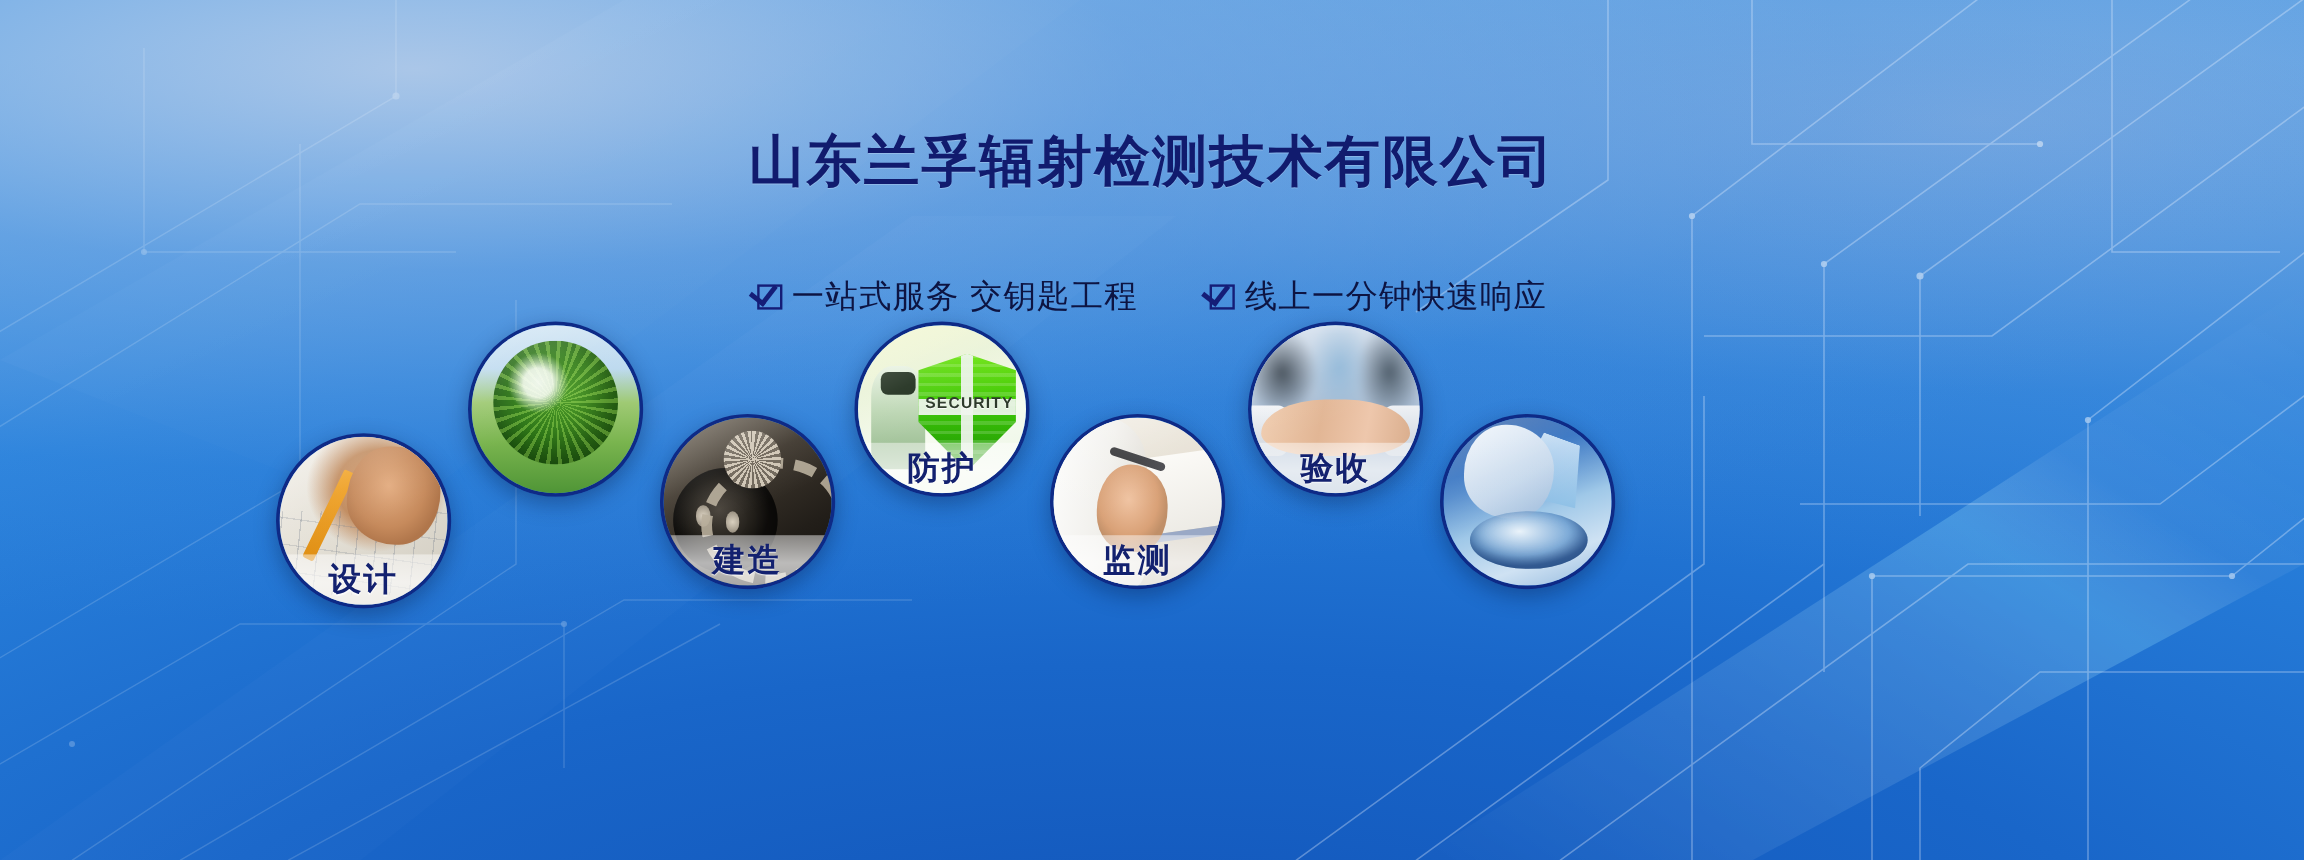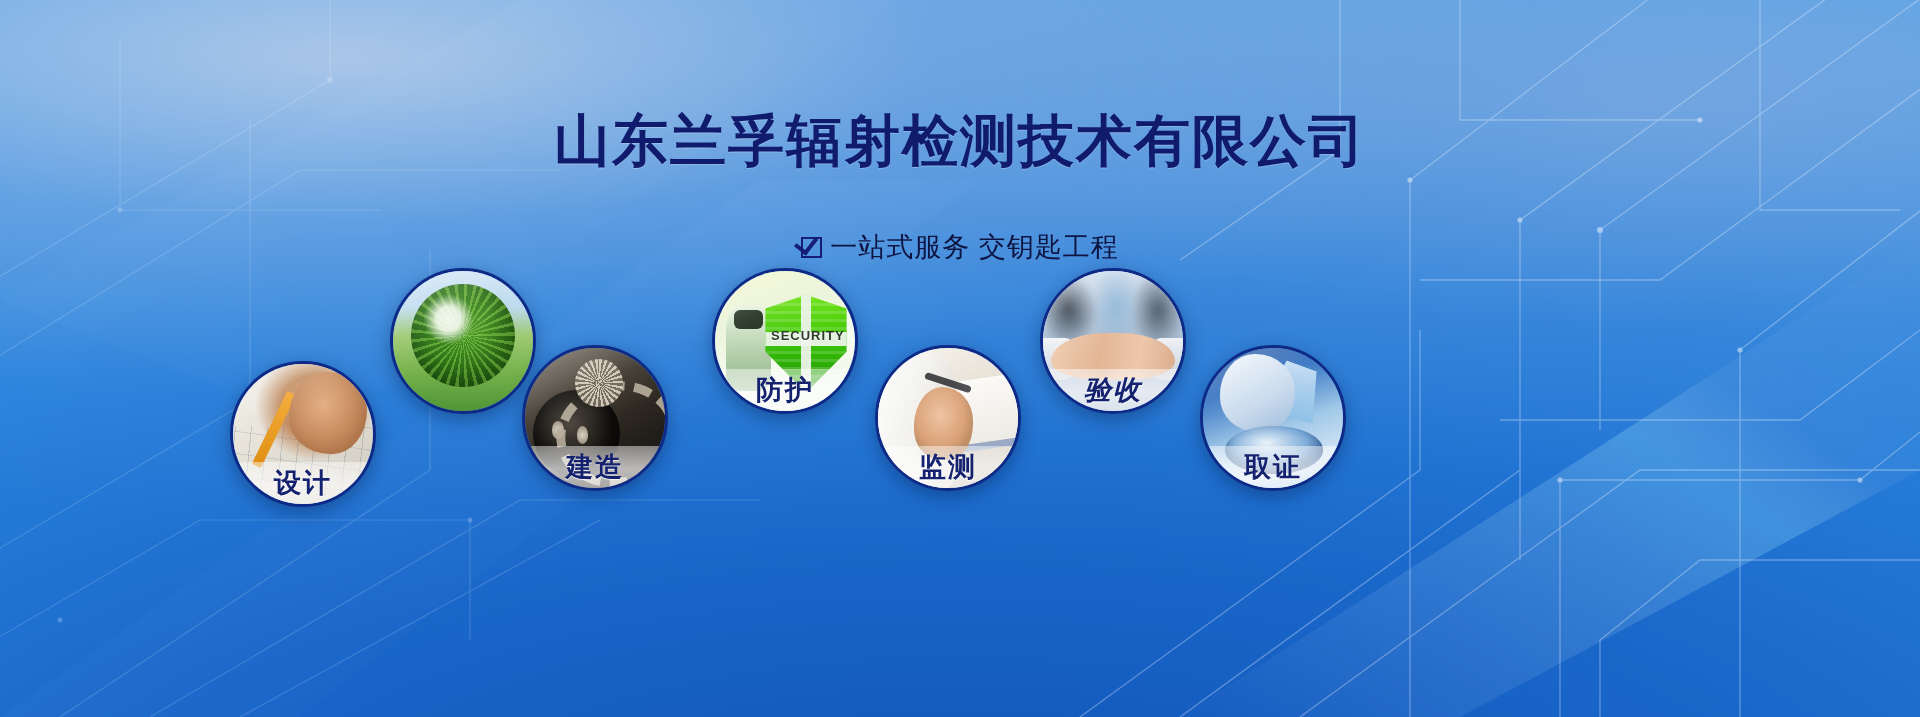--- a/index.html
+++ b/index.html
@@ -18,21 +18,21 @@
   }
   .layer{position:absolute;left:0;top:0;width:1920px;height:717px;pointer-events:none;}
   .tech{opacity:.55;}
   .tech-left{opacity:.30;}
   .sheen{
     mix-blend-mode:screen;opacity:.55;
   }
   
   #title{
     position:absolute;left:0;top:104px;width:1920px;text-align:center;
-    font-size:56px;font-weight:bold;letter-spacing:2px;
+    font-size:46px;font-weight:bold;letter-spacing:2px;
     color:#111b6e;
     text-shadow:0 1px 0 rgba(255,255,255,.22);
     white-space:nowrap;
   }
   #features{
     position:absolute;left:0;top:234px;width:1920px;
     display:flex;justify-content:center;align-items:center;gap:60px;
     white-space:nowrap;
   }
   .feature{
@@ -303,20 +303,24 @@
     <polygon points="0,300 520,0 900,0 330,430" fill="url(#sh2)" opacity="0.4"></polygon>
   </svg>
 
   <div id="title">山东兰孚辐射检测技术有限公司</div>
 
   <div id="features">
     <div class="feature">
       <span class="chk"></span>
       <span class="feature-label">一站式服务  交钥匙工程</span>
     </div>
+    <div class="feature">
+      <span class="chk"></span>
+      <span class="feature-label">线上一分钟快速响应</span>
+    </div>
   </div>
 
   <div id="circles">
 
     <div class="circle" style="left:230px;top:361px;width:140px;height:140px;">
       <div class="photo ph-design">
         <div class="grid"></div>
         <div class="pencil"></div>
         <div class="hand"></div>
       </div>
@@ -325,21 +329,21 @@
     </div>
 
     <div class="circle" style="left:390px;top:268px;width:140px;height:140px;">
       <div class="photo ph-eia">
         <div class="globe"></div>
         <div class="leaf"></div>
       </div>
       <div class="gloss"></div>
     </div>
 
-    <div class="circle" style="left:522px;top:345px;width:140px;height:140px;">
+    <div class="circle" style="left:550px;top:345px;width:140px;height:140px;">
       <div class="photo ph-build">
         <div class="gearbig">
           <div class="hole" style="left:22%;top:36%;"></div>
           <div class="hole" style="left:50%;top:42%;"></div>
         </div>
         <div class="belt"></div>
         <div class="gearsm"></div>
       </div>
       <div class="gloss"></div>
       <div class="cap">建造</div>
@@ -360,35 +364,34 @@
       <div class="photo ph-monitor">
         <div class="board"></div>
         <div class="coat"></div>
         <div class="hand2"></div>
         <div class="pen"></div>
       </div>
       <div class="gloss"></div>
       <div class="cap">监测</div>
     </div>
 
-    <div class="circle" style="left:1040px;top:268px;width:140px;height:140px;font-style:italic;">
+    <div class="circle" style="left:1040px;top:268px;width:140px;height:140px;">
       <div class="photo ph-accept">
         <div class="bg-blur"></div>
         <div class="cuffL"></div>
         <div class="cuffR"></div>
         <div class="shake"></div>
       </div>
       <div class="gloss"></div>
       <div class="cap">验收</div>
     </div>
 
     <div class="circle" style="left:1200px;top:345px;width:140px;height:140px;">
       <div class="photo ph-cert">
         <div class="flask"></div>
         <div class="glove"></div>
         <div class="dish"></div>
       </div>
       <div class="gloss"></div>
-      <div class="cap">取证</div>
     </div>
 
   </div>
 </div>
 
 </body></html>

